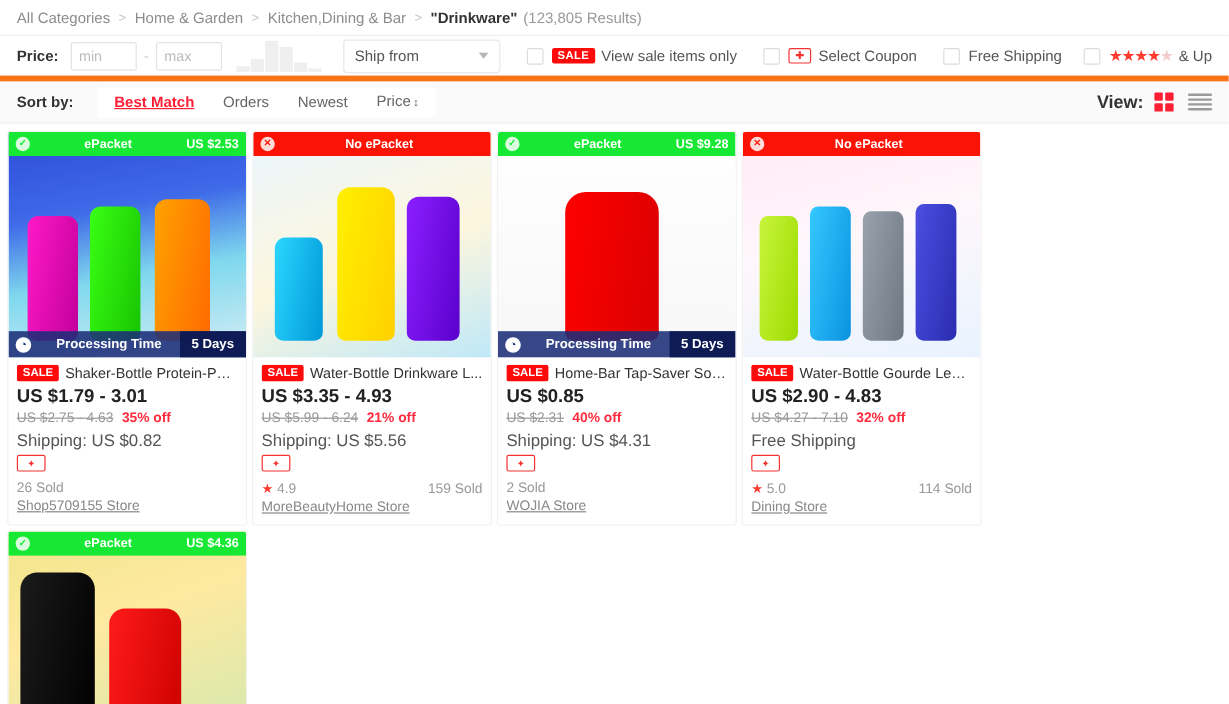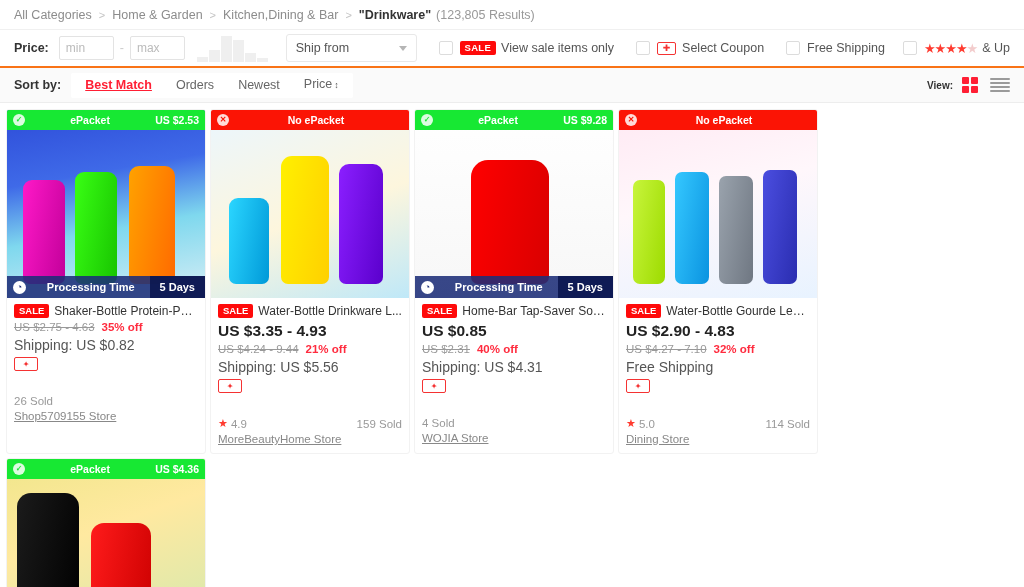--- a/index.html
+++ b/index.html
@@ -27,21 +27,21 @@
   .bc-current { color: #333; font-weight: bold; }
   .bc-count { color: #999; margin-left: 5px; }
 
   
   .filter-bar {
     height: 39px;
     display: flex;
     align-items: center;
     padding: 0 14px;
     border-top: 1px solid #f0f0f0;
-    border-bottom: 2px solid #f97316;
+    border-bottom: 5px solid #f97316;
     background: #fff;
     font-size: 12.5px;
     color: #555;
   }
   .price-label { font-weight: bold; color: #333; margin-right: 10px; font-size: 12.5px; }
   .price-input {
     width: 55px; height: 24px;
     border: 1px solid #e3e3e3;
     border-radius: 2px;
     background: #fff;
@@ -123,33 +123,33 @@
   
   .sort-bar {
     height: 35px;
     display: flex;
     align-items: center;
     padding: 0 14px;
     background: #fafafa;
     border-bottom: 1px solid #ededed;
     font-size: 12.5px;
   }
-  .sort-label { color: #333; font-weight: bold; margin-right: 10px; }
+  .sort-label { color: #333; font-weight: bold; margin-right: 20px; }
   .sort-opts { display: flex; align-items: center; background: #fff; height: 25px; border-radius: 2px; padding: 0 2px; }
   .sort-opt {
     padding: 0 12px;
     color: #666;
     font-size: 12.5px;
     line-height: 25px;
     white-space: nowrap;
   }
   .sort-opt.active { color: #ff1f34; font-weight: bold; text-decoration: underline; }
   .sort-opt .arrows { font-size: 9px; margin-left: 2px; color: #555; }
   .view-area { margin-left: auto; display: flex; align-items: center; }
-  .view-label { font-weight: bold; color: #333; margin-right: 9px; font-size: 10px; }
+  .view-label { font-weight: bold; color: #333; margin-right: 9px; font-size: 15px; }
   .grid-ico {
     width: 16px; height: 16px;
     display: grid;
     grid-template-columns: 1fr 1fr;
     grid-template-rows: 1fr 1fr;
     gap: 2px;
     margin-right: 12px;
   }
   .grid-ico i { background: #ff1f34; border-radius: 1px; display: block; }
   .list-ico { width: 20px; height: 15px; display: flex; flex-direction: column; justify-content: space-between; }
@@ -254,21 +254,21 @@
   .coupon-chip {
     margin-top: 4px;
     width: 24px; height: 14px;
     border: 1px solid #f53232;
     border-radius: 2px;
     color: #f53232;
     font-size: 8.5px;
     display: flex; align-items: center; justify-content: center;
     line-height: 1;
   }
-  .meta-row { display: flex; align-items: center; margin-top: 24px; font-size: 11.5px; color: #999; }
+  .meta-row { display: flex; align-items: center; margin-top: 8px; font-size: 11.5px; color: #999; }
   .rate { display: flex; align-items: center; color: #999; }
   .rate .st { color: #ff3b30; font-size: 11px; margin-right: 3px; }
   .sold-right { margin-left: auto; }
   .store { font-size: 11.5px; color: #888; text-decoration: underline; margin-top: 3px; display: block; white-space: nowrap; overflow: hidden; text-overflow: ellipsis; }
 </style>
 </head>
 <body>
 
 <div class="breadcrumb">
   <span class="bc-link">All Categories</span>
@@ -373,20 +373,21 @@
           <span class="clk">◔</span>
           <span class="proc-label">Processing Time</span>
           <span class="proc-days">5 Days</span>
         </div>
       </div>
       <div class="card-body">
         <div class="title-row">
           <span class="sale-tag">SALE</span>
           <span class="title-txt">Shaker-Bottle Protein-Pow...</span>
         </div>
+        <div class="price-now">US $1.79 - 3.01</div>
         <div class="price-old-row">
           <span class="price-old">US $2.75 - 4.63</span>
           <span class="discount">35% off</span>
         </div>
         <div class="ship-line">Shipping: US $0.82</div>
         <div class="coupon-chip">✦</div>
         <div class="meta-row">
           <span class="rate"></span>
           <span class="sold-right" style="margin-left: 0px;">26 Sold</span>
         </div>
@@ -406,21 +407,21 @@
           <span class="ship-name">No ePacket</span>
         </div>
       </div>
       <div class="card-body">
         <div class="title-row">
           <span class="sale-tag">SALE</span>
           <span class="title-txt">Water-Bottle Drinkware L...</span>
         </div>
         <div class="price-now">US $3.35 - 4.93</div>
         <div class="price-old-row">
-          <span class="price-old">US $4.24 - 9.44</span>
+          <span class="price-old">US $5.99 - 6.24</span>
           <span class="discount">21% off</span>
         </div>
         <div class="ship-line">Shipping: US $5.56</div>
         <div class="coupon-chip">✦</div>
         <div class="meta-row">
           <span class="rate"><span class="st">★</span>4.9</span>
           <span class="sold-right">159 Sold</span>
         </div>
         <a class="store">MoreBeautyHome Store</a>
       </div>
@@ -449,21 +450,21 @@
         </div>
         <div class="price-now">US $0.85</div>
         <div class="price-old-row">
           <span class="price-old">US $2.31</span>
           <span class="discount">40% off</span>
         </div>
         <div class="ship-line">Shipping: US $4.31</div>
         <div class="coupon-chip">✦</div>
         <div class="meta-row">
           <span class="rate"></span>
-          <span class="sold-right" style="margin-left: 0px;">4 Sold</span>
+          <span class="sold-right" style="margin-left: 0px;">2 Sold</span>
         </div>
         <a class="store">WOJIA Store</a>
       </div>
     </div>
     <div class="card">
       <div class="card-img-wrap">
         <div class="photo">
           <div class="bg" style="background: linear-gradient(165deg, rgb(255, 233, 243) 0%, rgb(255, 247, 251) 45%, rgb(232, 243, 255) 100%);"></div>
           <div style="position: absolute; left: 14px; bottom: 14px; width: 32px; height: 104px; border-radius: 7px; background: linear-gradient(100deg, rgb(200, 245, 60) 0%, rgb(157, 219, 0) 100%);"></div>
           <div style="position: absolute; left: 56px; bottom: 14px; width: 34px; height: 112px; border-radius: 7px; background: linear-gradient(100deg, rgb(53, 200, 255) 0%, rgb(10, 147, 224) 100%);"></div>

